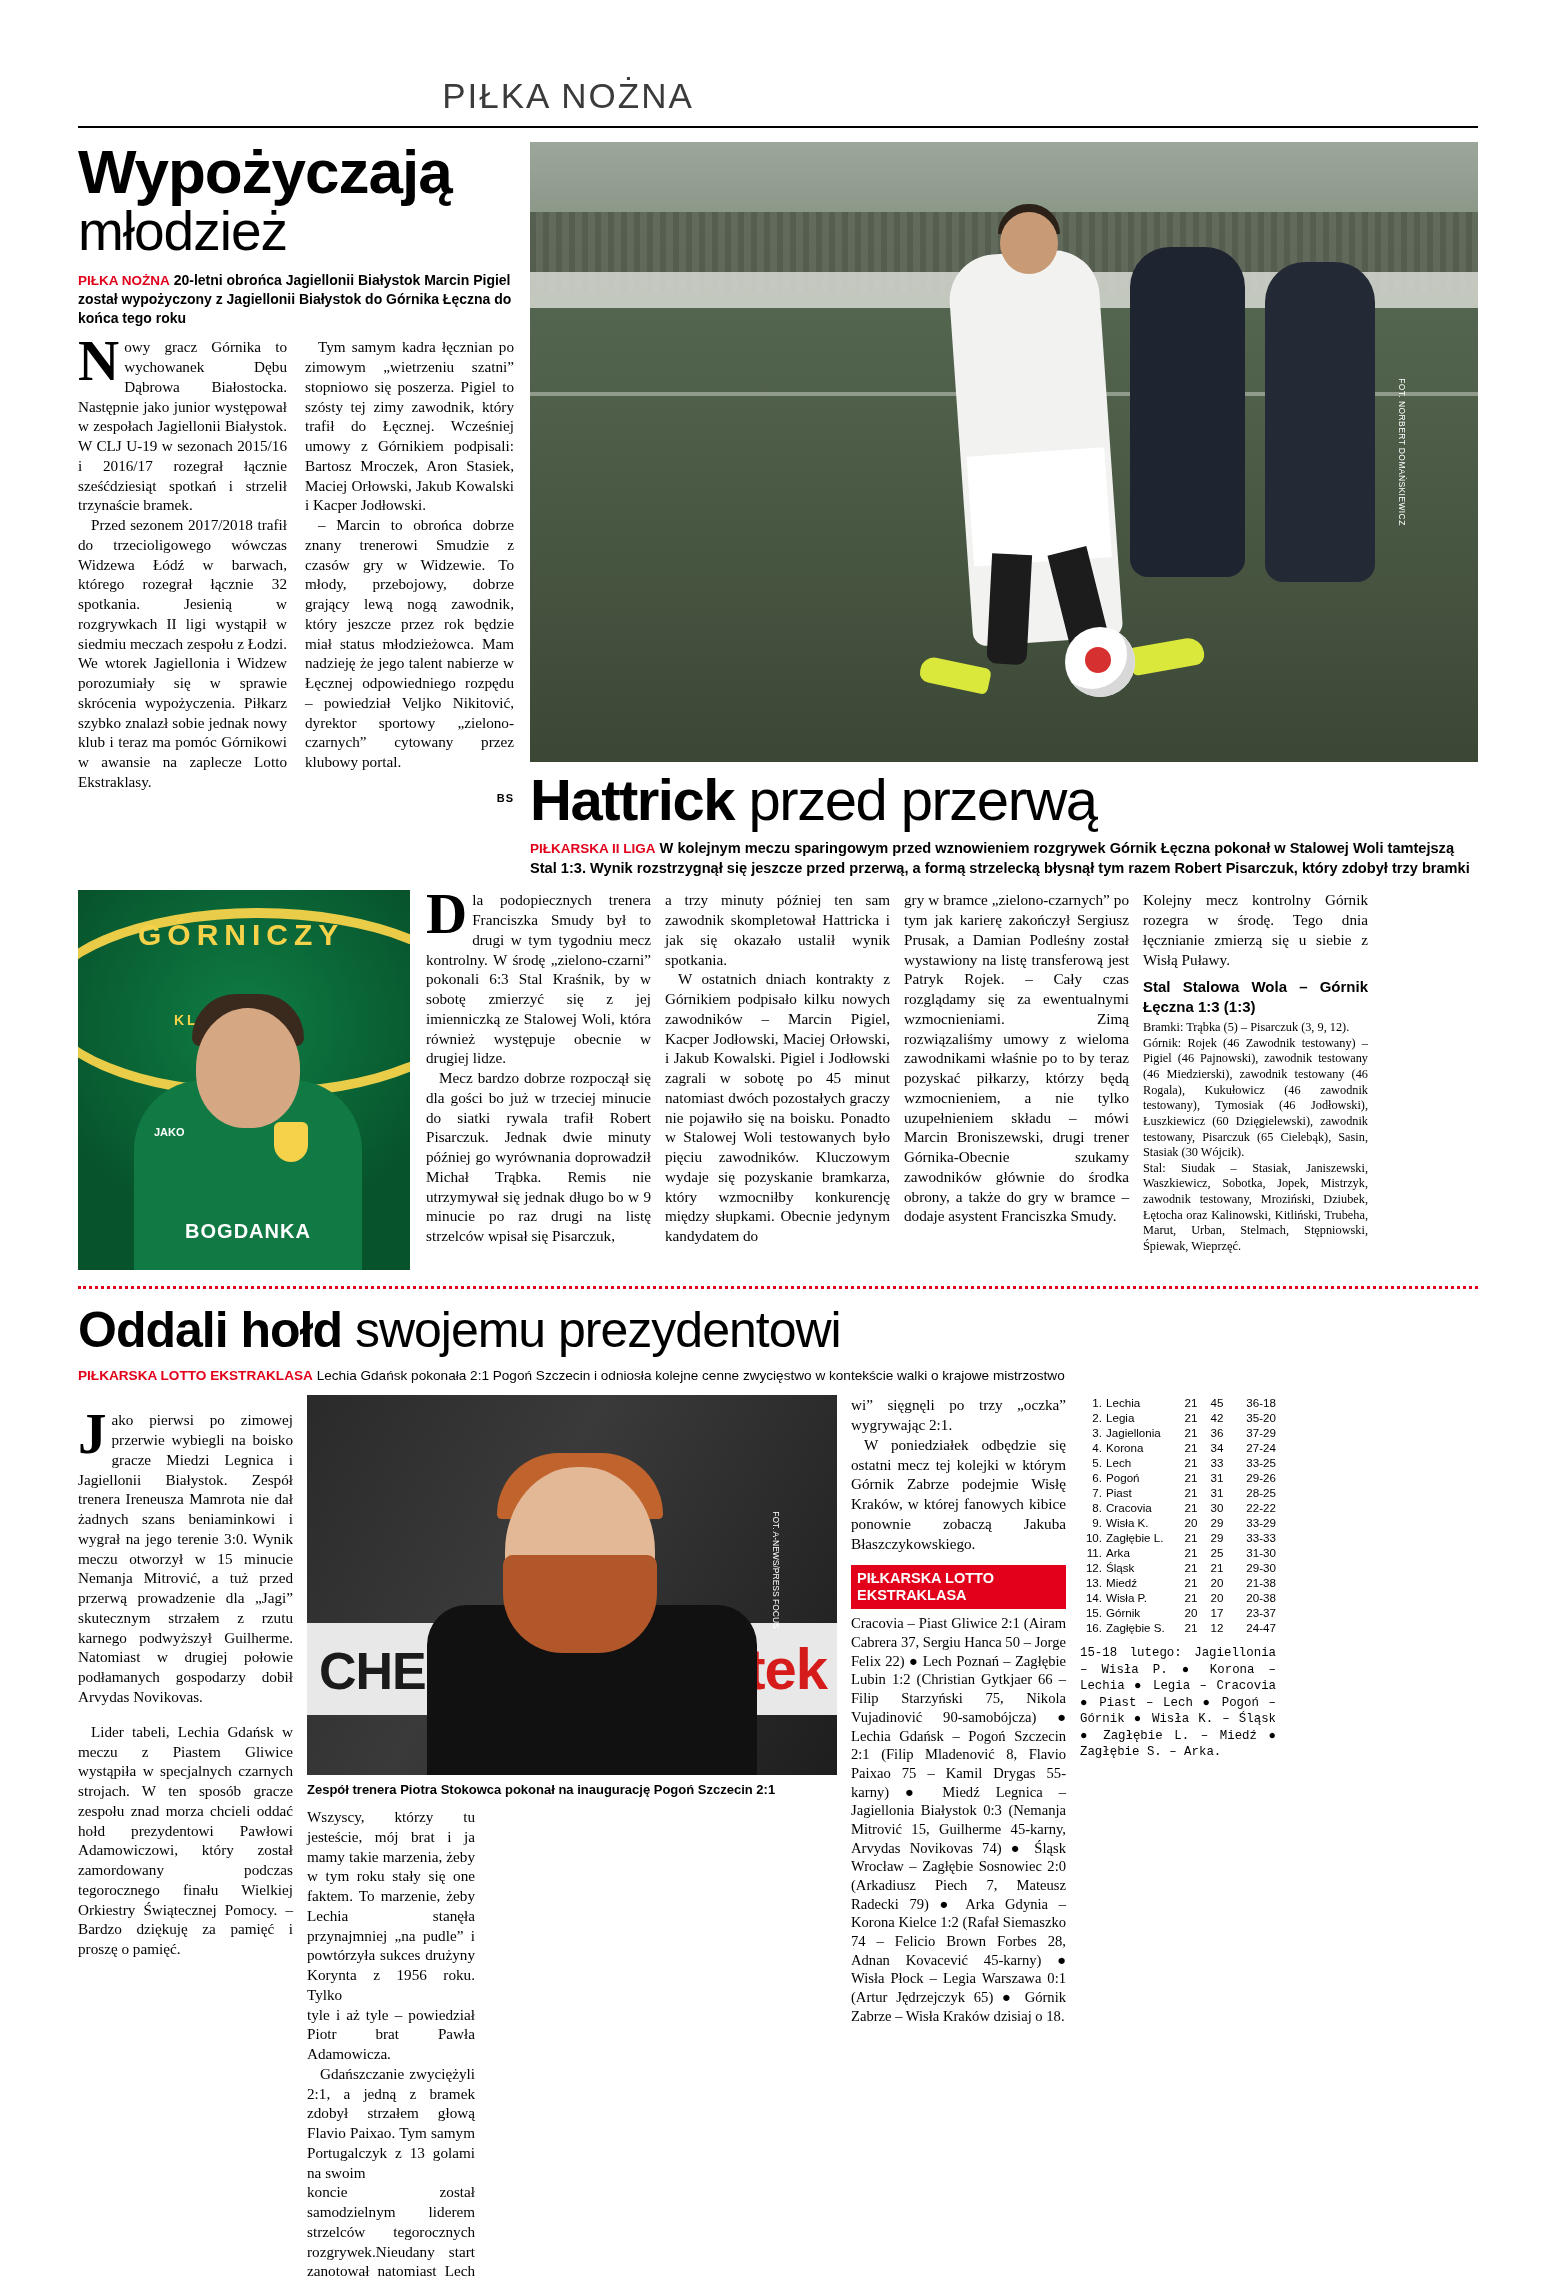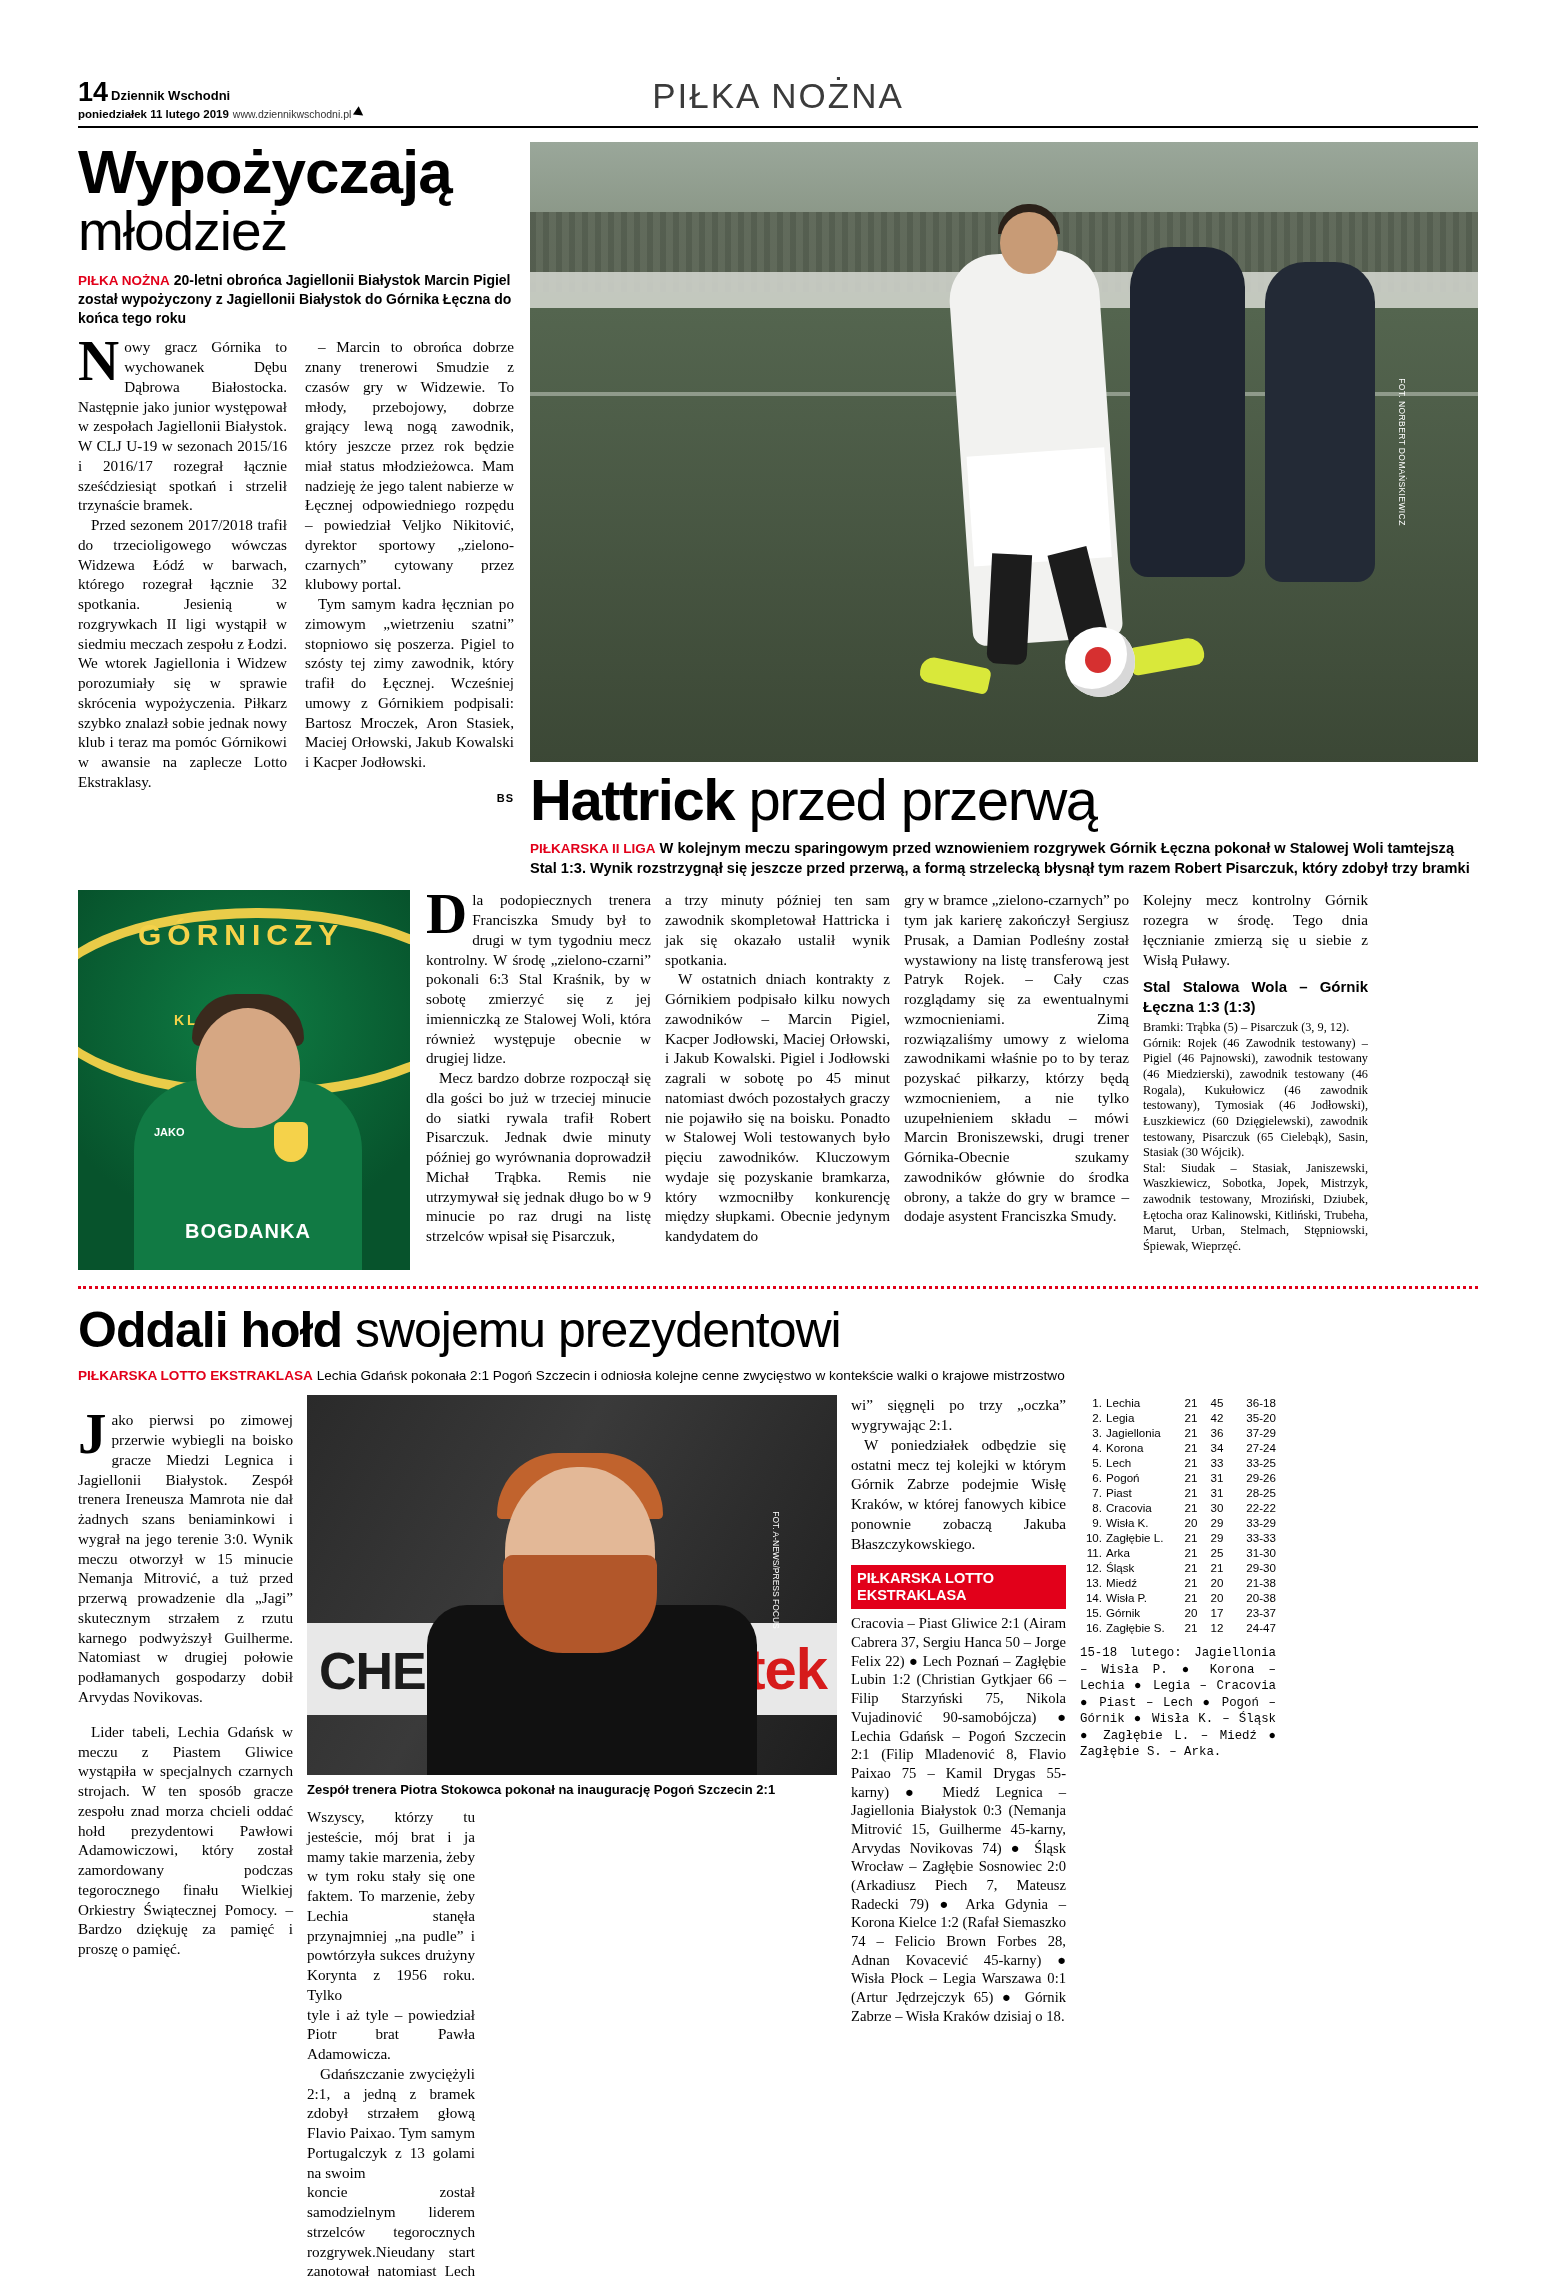--- a/index.html
+++ b/index.html
@@ -115,45 +115,37 @@
   table.tbl td.g{text-align:right;width:46px;}
   .nextm{font-family:Liberation Mono, monospace;font-size:12.4px;line-height:1.33;margin-top:10px;text-align:justify;}
 </style>
 </head>
 <body>
 
 <div class="page">
  <div class="inner">
 
   <div class="masthead">
-    <div class="mh-left">
-      <div>
-        <span class="mh-num">14</span><span class="mh-name">Dziennik Wschodni</span>
-      </div>
-      <div class="mh-date">
-        <span>poniedziałek 11 lutego 2019</span><span class="mh-url">www.dziennikwschodni.pl</span><span class="arrowmark"></span>
-      </div>
-    </div>
     <div class="mh-title">PIŁKA NOŻNA</div>
     <div class="mh-right"></div>
   </div>
 
   <div class="top">
     <div class="top-left">
       <div class="hl1">Wypożyczają</div>
       <div class="hl2">młodzież</div>
       <div class="top-lead">
         <span class="kicker">PIŁKA NOŻNA</span>
         <span>20-letni obrońca Jagiellonii Białystok Marcin Pigiel został wypożyczony z Jagiellonii Białystok do Górnika Łęczna do końca tego roku</span>
       </div>
       <div class="two-col col">
         <p class="first"><span class="dropcap">N</span><span>owy gracz Górnika to wychowanek Dębu Dąbrowa Białostocka. Następnie jako junior występował w zespołach Jagiellonii Białystok. W CLJ U-19 w sezonach 2015/16 i 2016/17 rozegrał łącznie sześćdziesiąt spotkań i strzelił trzynaście bramek.</span></p>
         <p>Przed sezonem 2017/2018 trafił do trzecioligowego wówczas Widzewa Łódź w barwach, którego rozegrał łącznie 32 spotkania. Jesienią w rozgrywkach II ligi wystąpił w siedmiu meczach zespołu z Łodzi. We wtorek Jagiellonia i Widzew porozumiały się w sprawie skrócenia wypożyczenia. Piłkarz szybko znalazł sobie jednak nowy klub i teraz ma pomóc Górnikowi w awansie na zaplecze Lotto Ekstraklasy.</p>
+        <p>Tym samym kadra łęcznian po zimowym „wietrzeniu szatni” stopniowo się poszerza. Pigiel to szósty tej zimy zawodnik, który trafił do Łęcznej. Wcześniej umowy z Górnikiem podpisali: Bartosz Mroczek, Aron Stasiek, Maciej Orłowski, Jakub Kowalski i Kacper Jodłowski.</p>
         <p>– Marcin to obrońca dobrze znany trenerowi Smudzie z czasów gry w Widzewie. To młody, przebojowy, dobrze grający lewą nogą zawodnik, który jeszcze przez rok będzie miał status młodzieżowca. Mam nadzieję że jego talent nabierze w Łęcznej odpowiedniego rozpędu – powiedział Veljko Nikitović, dyrektor sportowy „zielono-czarnych” cytowany przez klubowy portal.</p>
-        <p>Tym samym kadra łęcznian po zimowym „wietrzeniu szatni” stopniowo się poszerza. Pigiel to szósty tej zimy zawodnik, który trafił do Łęcznej. Wcześniej umowy z Górnikiem podpisali: Bartosz Mroczek, Aron Stasiek, Maciej Orłowski, Jakub Kowalski i Kacper Jodłowski.</p>
       </div>
       <div class="sign">BS</div>
     </div>
 
     <div class="top-right">
       <div class="photo ph1">
         <div class="sky"></div>
             <div class="trees"></div>
             <div class="snow"></div>
             <div class="grass"></div>

